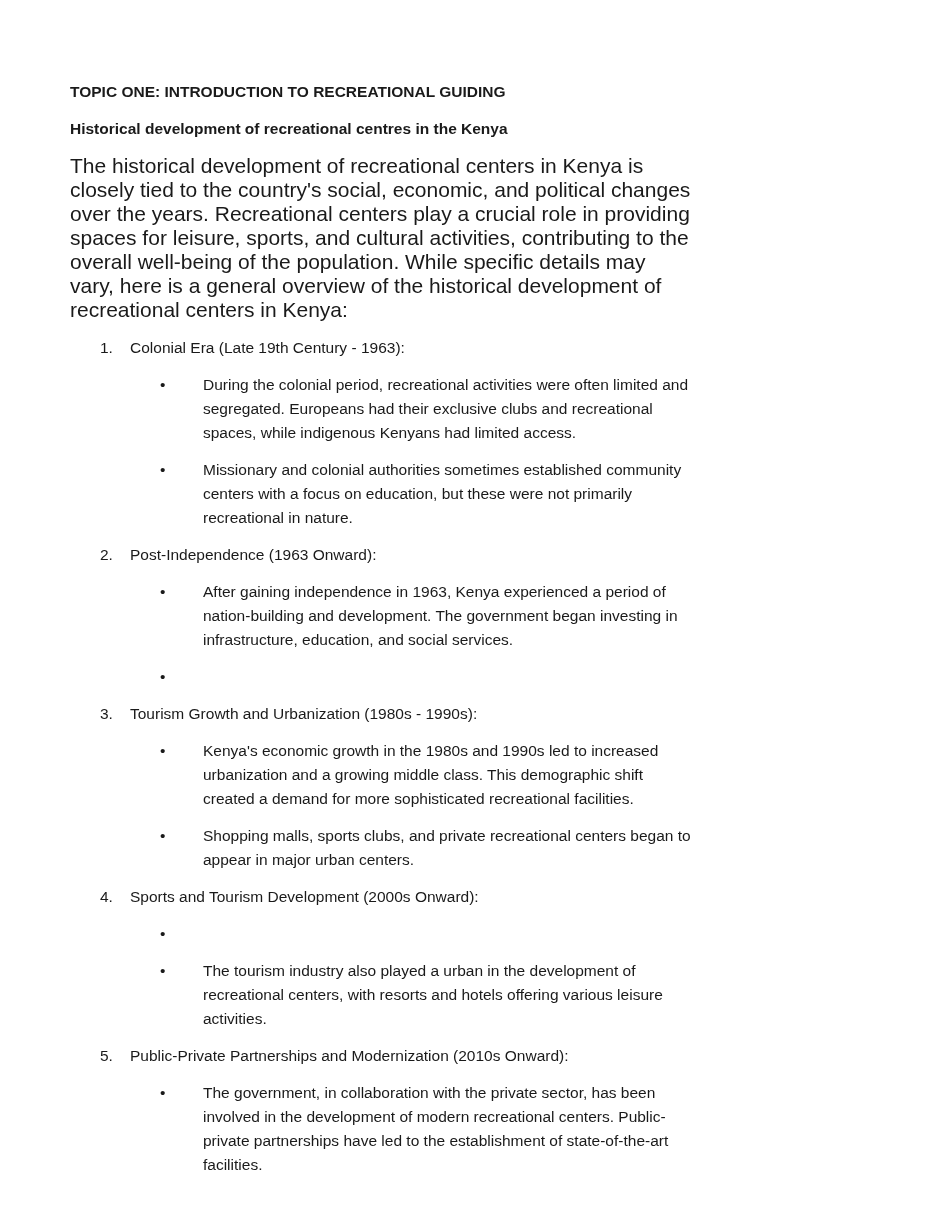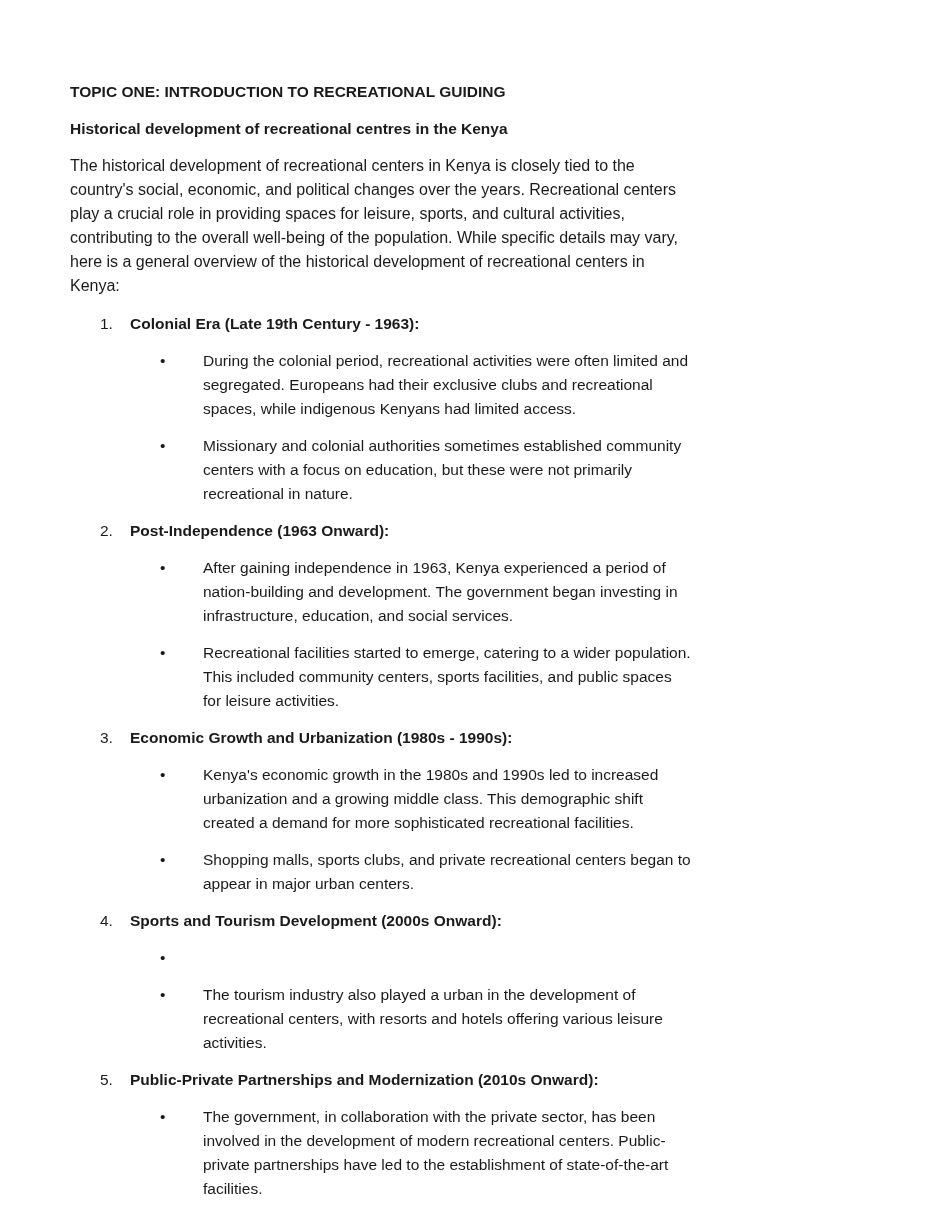--- a/index.html
+++ b/index.html
@@ -22,37 +22,37 @@
     background: #ffffff;
   }
   .doc-title,
   .doc-subtitle {
     font-weight: 700;
     font-size: 15.5px;
     line-height: 24px;
     margin: 0 0 13px 0;
   }
   .intro {
-    font-size: 16px;
+    font-size: 21px;
     line-height: 24px;
     margin: 0 0 14px 0;
   }
   .section-heading {
     display: flex;
     padding-left: 30px;
     font-size: 15.5px;
     line-height: 24px;
     margin: 0 0 13px 0;
   }
   .section-number {
     flex: 0 0 30px;
     font-weight: 400;
   }
   .section-title {
-    font-weight: 700;
+    font-weight: 400;
   }
   .bullet-item {
     display: flex;
     padding-left: 90px;
     font-size: 15.5px;
     line-height: 24px;
     margin: 0 0 13px 0;
   }
   .bullet-marker {
     flex: 0 0 30px;
@@ -93,28 +93,27 @@
     <div class="section-heading">
       <span class="section-number">2.</span>
       <span class="section-title">Post-Independence (1963 Onward):</span>
     </div>
     <div class="bullet-item">
       <span class="bullet-marker">•</span>
       <span class="bullet-text">After gaining independence in 1963, Kenya experienced a period of nation-building and development. The government began investing in infrastructure, education, and social services.</span>
     </div>
     <div class="bullet-item">
       <span class="bullet-marker">•</span>
-      <span class="bullet-text">Recreational facilities started to emerge, catering to a wider population. This included community centers, sports facilities, and public spaces for leisure activities.</span>
     </div>
   </div>
 
   <div class="section">
     <div class="section-heading">
       <span class="section-number">3.</span>
-      <span class="section-title">Economic Growth and Urbanization (1980s - 1990s):</span>
+      <span class="section-title">Tourism Growth and Urbanization (1980s - 1990s):</span>
     </div>
     <div class="bullet-item">
       <span class="bullet-marker">•</span>
       <span class="bullet-text">Kenya's economic growth in the 1980s and 1990s led to increased urbanization and a growing middle class. This demographic shift created a demand for more sophisticated recreational facilities.</span>
     </div>
     <div class="bullet-item">
       <span class="bullet-marker">•</span>
       <span class="bullet-text">Shopping malls, sports clubs, and private recreational centers began to appear in major urban centers.</span>
     </div>
   </div>

